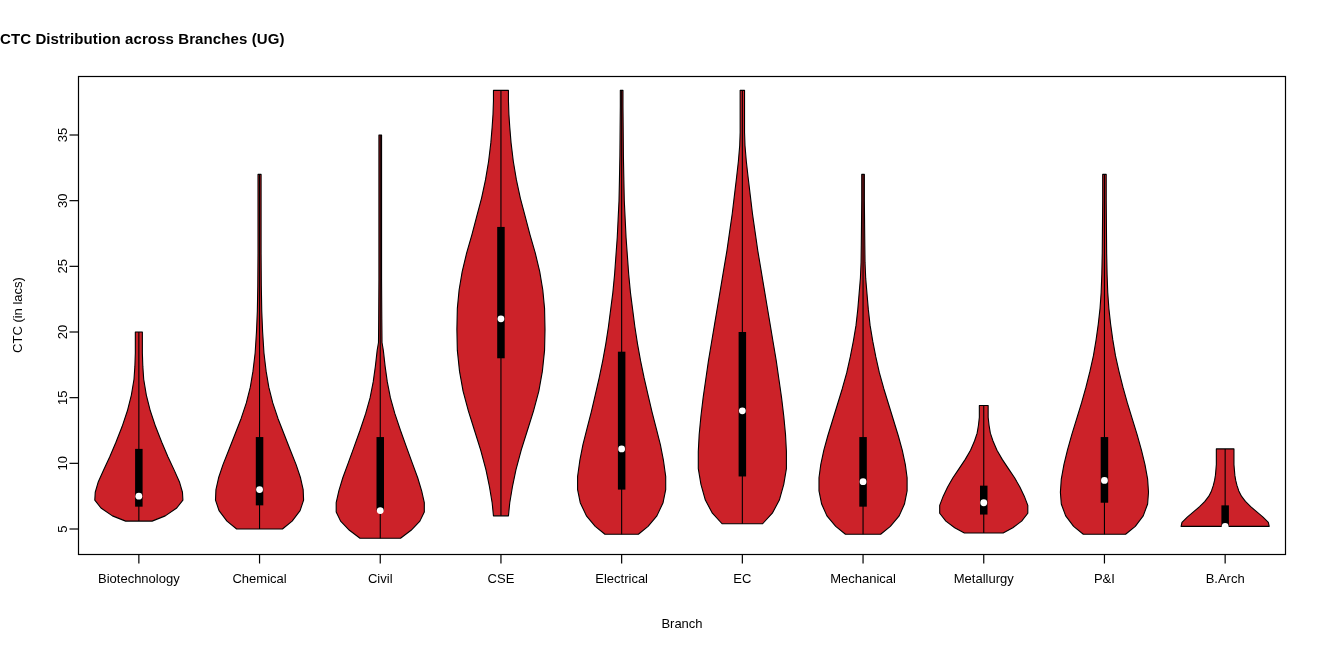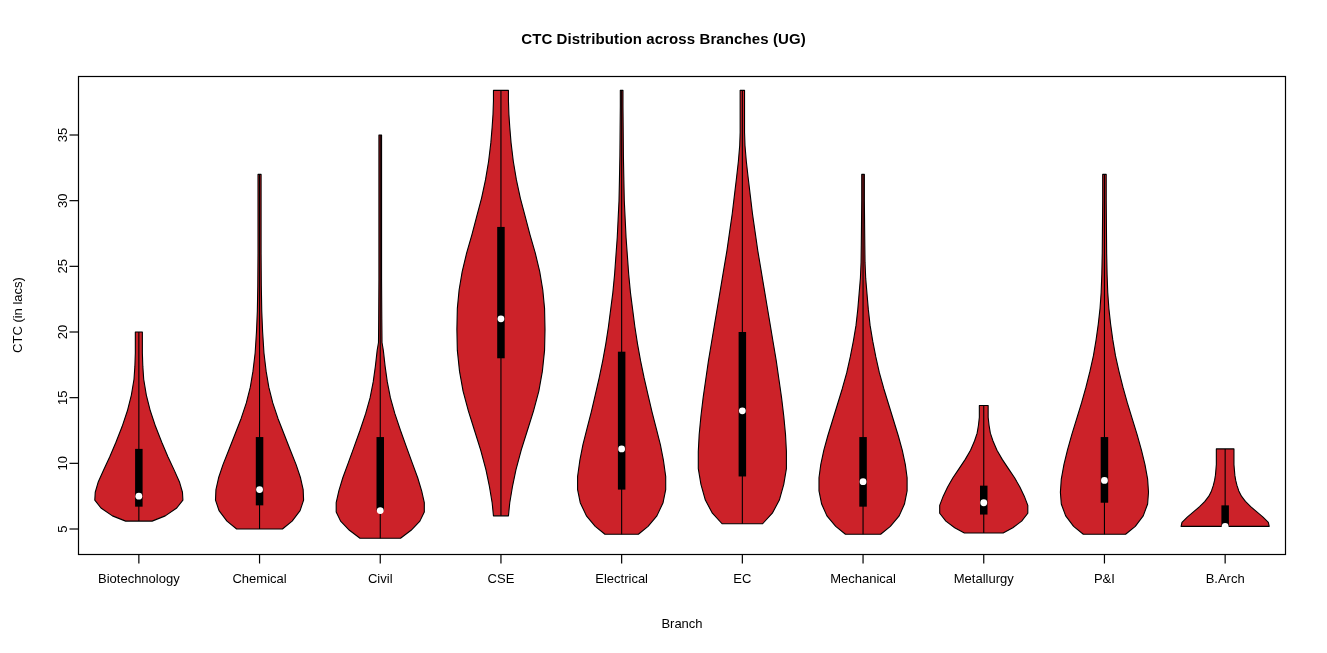--- a/index.html
+++ b/index.html
@@ -1,19 +1,19 @@
 <!DOCTYPE html>
 <html><head>
 <meta charset="utf-8">
 <style>
   html,body{margin:0;padding:0;background:#ffffff;}
   body{width:1327px;height:653px;font-family:"Liberation Sans",sans-serif;overflow:hidden;}
   #root{position:relative;width:1327px;height:653px;background:#fff;}
   #chart-title{
-    position:absolute;left:0;top:30px;width:1327px;text-align:center;
+    position:absolute;left:0;top:30px;width:1327px;
     font-size:15px;font-weight:bold;color:#000;letter-spacing:.1px;
   }
   #plot-svg{position:absolute;left:0;top:0;}
   .axis-label{font-size:13px;fill:#000;font-family:"Liberation Sans",sans-serif;}
   .tick-label{font-size:13px;fill:#000;font-family:"Liberation Sans",sans-serif;}
   .frame{fill:none;stroke:#000;stroke-width:1.2;}
   .tickmark{stroke:#000;stroke-width:1.2;}
   .violin-body{fill:#CC2229;stroke:#000;stroke-width:1.1;stroke-linejoin:round;}
   .violin-whisker{stroke:#000;stroke-width:1.1;}
   .violin-box{stroke:#000;stroke-width:0;fill:#000;}

